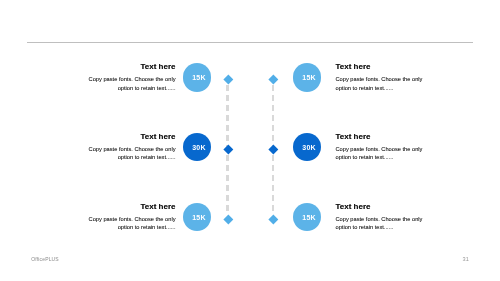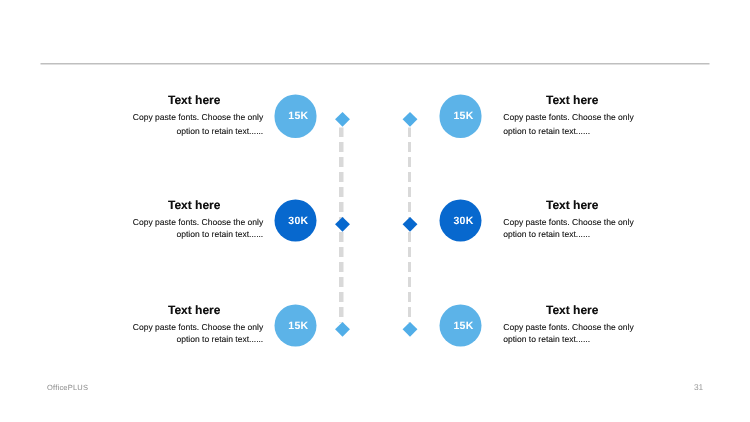--- a/index.html
+++ b/index.html
@@ -41,21 +41,20 @@
 
   .ttl {
     font-size: 8px;
     font-weight: bold;
     color: #101010;
     text-shadow: 0 0 0.18px rgba(16,16,16,0.5);
     line-height: 8px;
     margin: 0;
     white-space: nowrap;
     letter-spacing: 0px;
-    text-align: center;
   }
   .body {
     font-size: 5.7px;
     color: #1f1f1f;
     text-shadow: 0 0 0.16px rgba(25,25,25,0.45);
     line-height: 8.3px;
     margin: 0;
     padding-top: 4.4px;
   }
   .circle {

